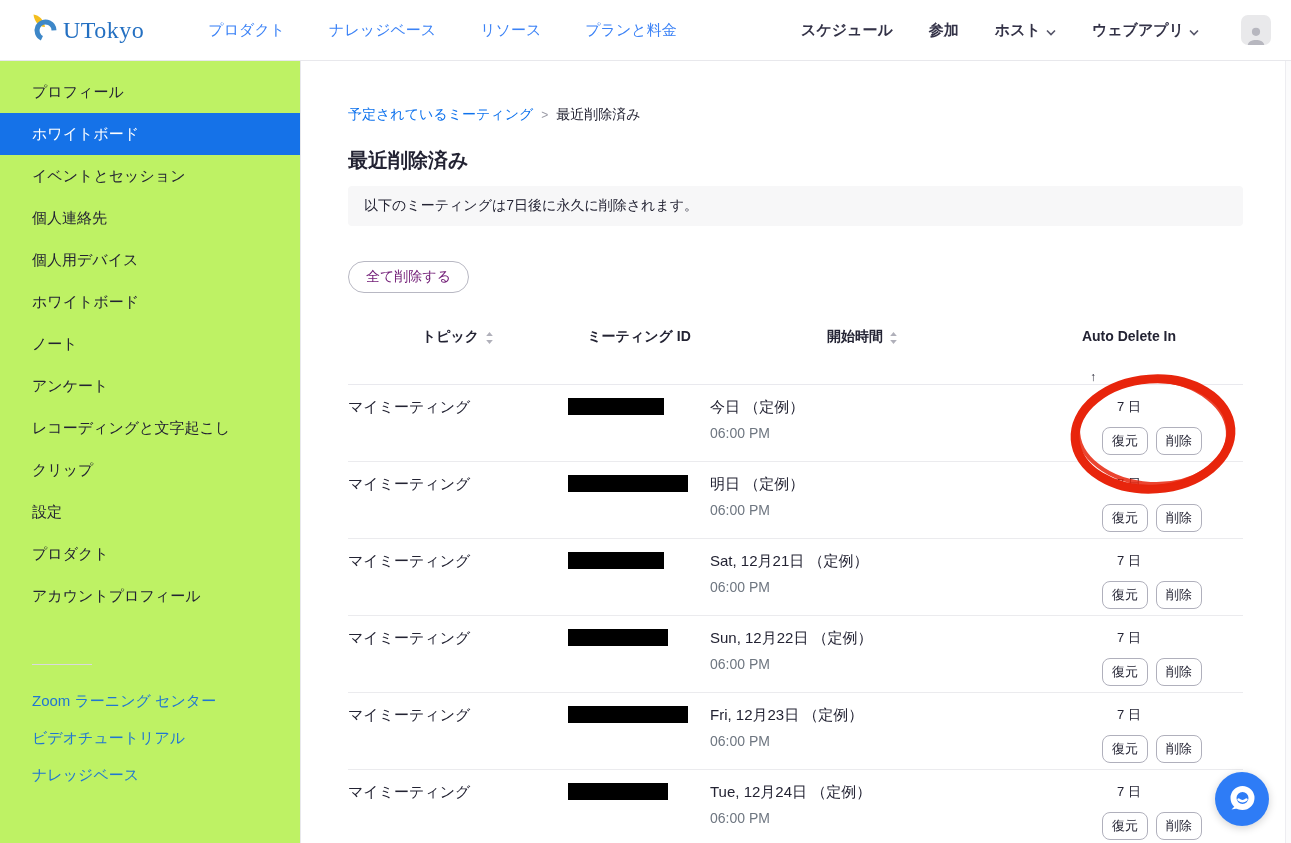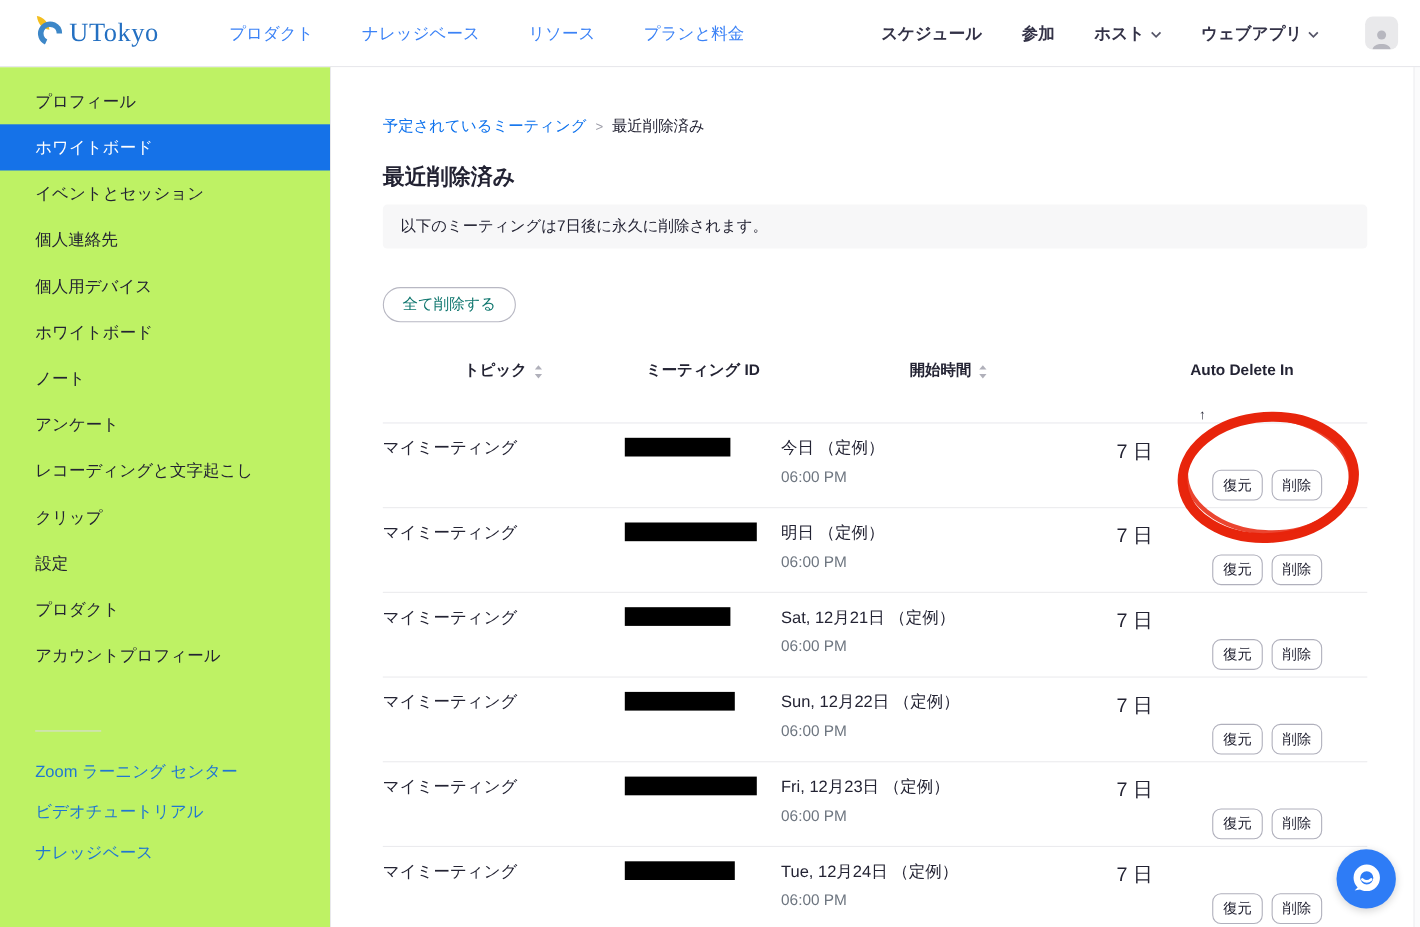--- a/index.html
+++ b/index.html
@@ -26,36 +26,36 @@
   .side-link { height:37px; display:flex; align-items:center; padding:0 32px; font-size:15px; color:#2076d2; cursor:pointer; white-space:nowrap; }
 
   
   .main { flex:1; background:#fff; padding:45px 0 0 47px; position:relative; overflow:hidden; }
   .breadcrumb { font-size:14px; display:flex; gap:8px; align-items:center; }
   .breadcrumb .link { color:#0e72ed; cursor:pointer; }
   .breadcrumb .sep { color:#9a9aa5; font-size:12px; }
   .breadcrumb .current { color:#232333; }
   .page-title { font-size:20px; font-weight:700; margin-top:23px; }
   .notice { width:895px; margin-top:12px; background:#f7f7f8; border-radius:4px; padding:11px 16px; font-size:14px; color:#232333; }
-  .btn-delete-all { margin-top:35px; display:inline-block; background:#fff; border:1px solid #b8b8c3; border-radius:16px; padding:6px 17px; font-size:14px; color:#0f766e; cursor:pointer; font-family:inherit; }
+  .btn-delete-all { margin-top:35px; display:inline-block; background:#fff; border:1px solid #b8b8c3; border-radius:16px; padding:6px 17px; font-size:14px; color:#701a75; cursor:pointer; font-family:inherit; }
 
   
   .table { width:895px; margin-top:33px; }
   .thead { display:grid; grid-template-columns:220px 142px 305px 228px; height:59px; border-bottom:1px solid #e9e9ee; }
   .th { font-size:14px; font-weight:700; padding-top:2px; display:flex; align-items:flex-start; gap:6px;justify-content:center; }
   .th .sort { margin-top:3px; }
   .th-stack { display:flex; flex-direction:column; align-items:flex-start; gap:26px; }
   .arrow-up { font-size:12px; color:#232333; padding-left:8px; }
   .trow { display:grid; grid-template-columns:220px 142px 305px 228px; height:77px; border-bottom:1px solid #ebebee; position:relative; }
   .cell-topic { font-size:15px; padding-top:13px; }
   .redacted { background:#000; height:17px; margin-top:13px; }
   .w96 { width:96px; } .w100 { width:100px; } .w120 { width:120px; }
   .cell-start .date { font-size:15px; padding-top:13px; }
   .cell-start .time { font-size:14px; color:#6e7680; margin-top:8px; }
-  .cell-auto { font-size:18px; padding-top:13px; }
+  .cell-auto { font-size:13px; padding-top:13px;text-align:center; }
   .row-actions { position:absolute; right:41px; bottom:6px; display:flex; gap:8px; }
   .btn-sm { width:46px; height:28px; background:#fff; border:1px solid #b0b0bc; border-radius:8px; font-size:13px; color:#232333; cursor:pointer; font-family:inherit; padding:0; }
 
   
   .annotation { position:absolute; left:1064px; top:370px; width:178px; height:128px; pointer-events:none; z-index:8; }
   .chat-fab { position:absolute; left:1215px; top:772px; width:54px; height:54px; border-radius:50%; background:#2e7cf6; display:flex; align-items:center; justify-content:center; cursor:pointer; z-index:9; box-shadow:0 2px 8px rgba(0,0,0,.18); }
   .scroll-track { position:absolute; right:0; top:61px; width:6px; height:782px; border-left:1px solid #ededf1; background:#fbfbfc; }
 </style>
 </head>
 <body>

